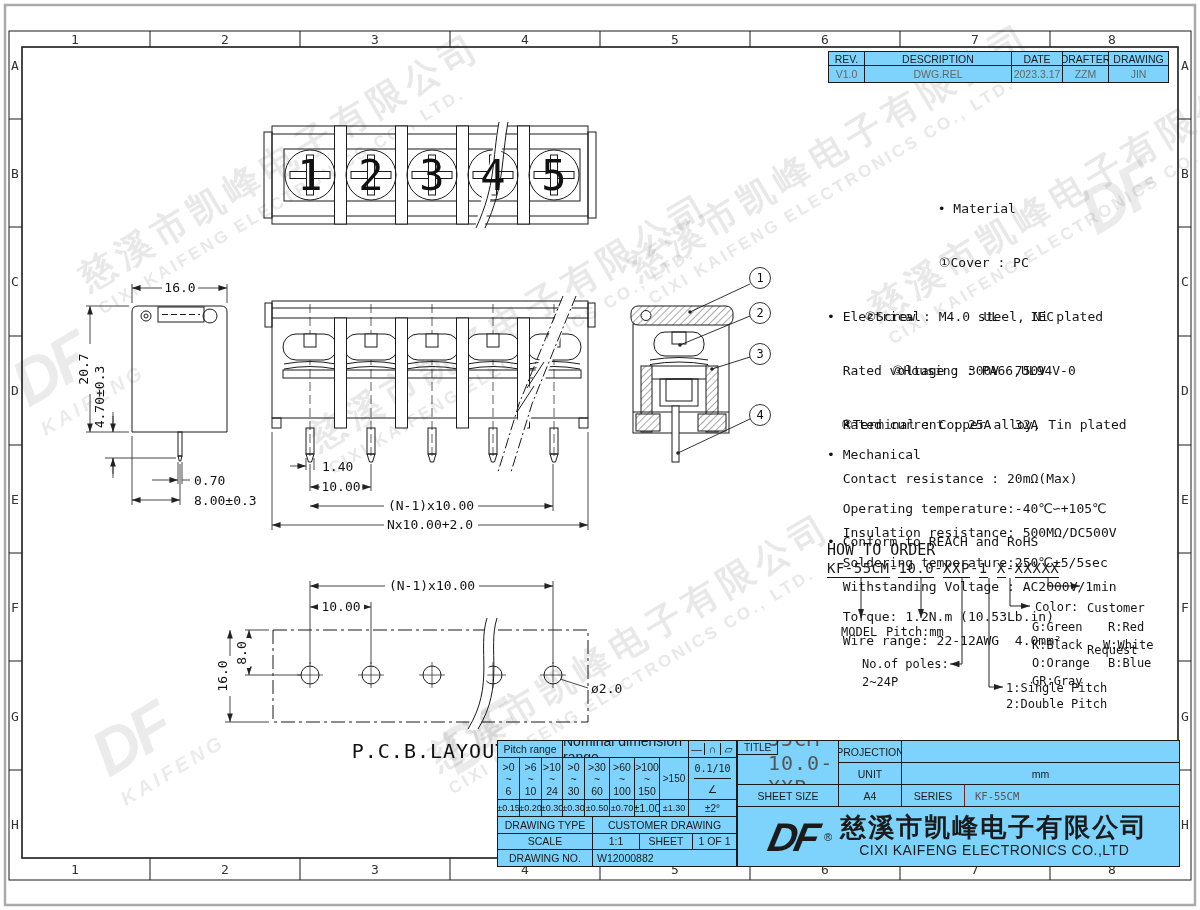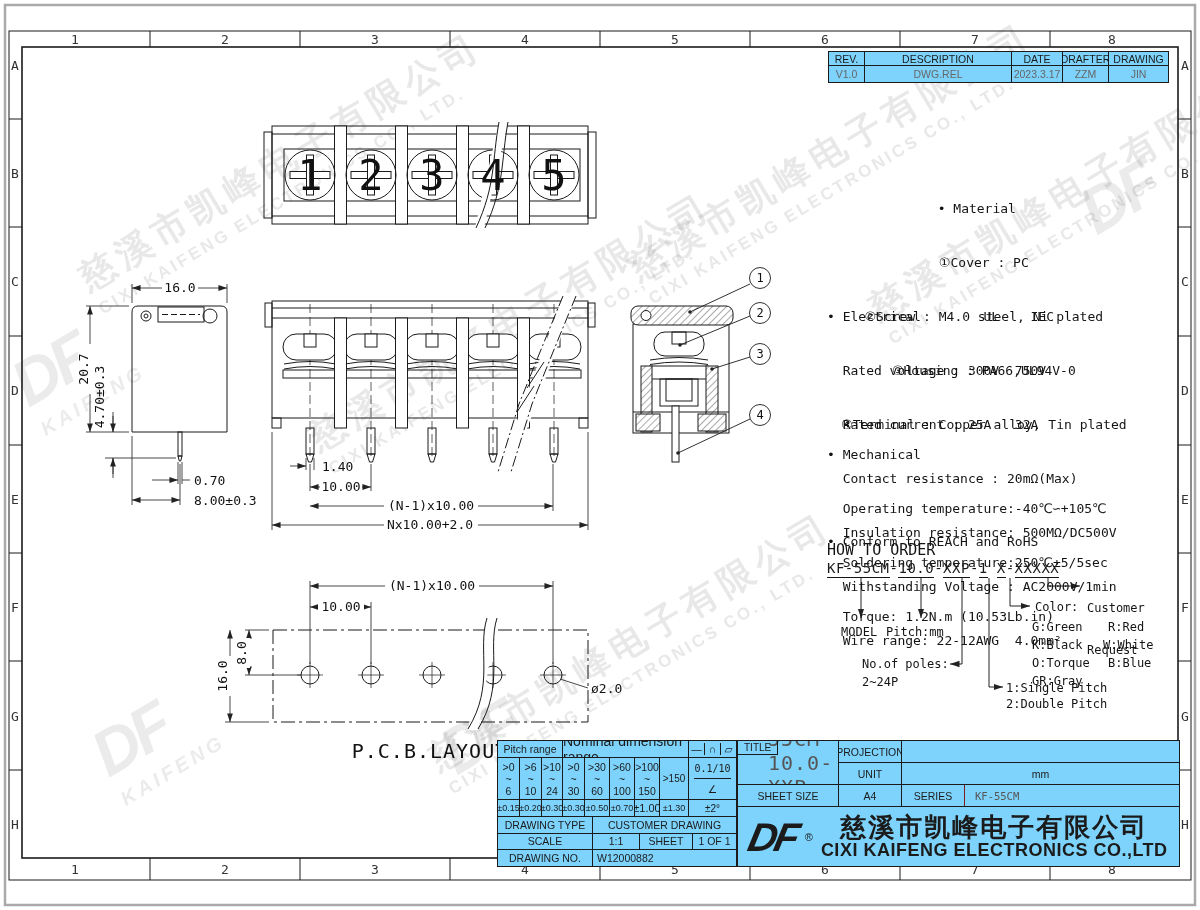--- a/index.html
+++ b/index.html
@@ -37,21 +37,21 @@
   .symsplit>div{flex:1;display:flex;align-items:center;justify-content:center;}
   .symsplit>div:first-child{border-bottom:1px solid #1b1b1b;}
   .nested{display:grid;gap:1px;background:#1b1b1b;padding:0;}
   
   .titlebig{font:20px "DejaVu Sans Mono",monospace;color:#555;letter-spacing:1px;}
   .titletag{position:absolute;left:0;top:0;border-right:1.2px solid #1b1b1b;border-bottom:1.2px solid #1b1b1b;
             padding:1px 6px;font:10px "Liberation Sans",sans-serif;}
   .logo-df{font:italic 900 40px "Liberation Sans",sans-serif;letter-spacing:-3px;
            transform:skewX(-12deg);line-height:40px;}
   .cmp-cn{font-weight:bold;font-size:26px;letter-spacing:2px;line-height:28px;font-family:"DejaVu Sans","Liberation Sans",sans-serif;}
-  .cmp-en{font-weight:bold;font-size:18px;letter-spacing:0.5px;line-height:19px;}
+  .cmp-en{font-weight:normal;font-size:14px;letter-spacing:0.5px;line-height:19px;}
   .reg{font-size:11px;vertical-align:top;}
 </style>
 </head>
 <body>
 
 <div id="sheet">
 
   <div class="wm" style="left:70px;top:260px;">
     <div class="cn">慈溪市凯峰电子有限公司</div>
     <div class="en">CIXI KAIFENG ELECTRONICS CO., LTD.</div>
@@ -457,21 +457,21 @@
   </div>
   <div class="olabel" style="left:1087px;top:573px;">
     <div>Customer</div>
     <div>Request</div>
   </div>
   <div class="olabel" style="left:1035px;top:600px;">Color:</div>
   <div class="olabel" style="left:1032px;top:620px;">G:Green</div>
   <div class="olabel" style="left:1108px;top:620px;">R:Red</div>
   <div class="olabel" style="left:1032px;top:638px;">K:Black</div>
   <div class="olabel" style="left:1103px;top:638px;">W:White</div>
-  <div class="olabel" style="left:1032px;top:656px;">O:Torque</div>
+  <div class="olabel" style="left:1032px;top:656px;">O:Orange</div>
   <div class="olabel" style="left:1108px;top:656px;">B:Blue</div>
   <div class="olabel" style="left:1032px;top:674px;">GR:Gray</div>
   <div class="olabel" style="left:841px;top:625px;">MODEL</div>
   <div class="olabel" style="left:886px;top:625px;">Pitch:mm</div>
   <div class="olabel" style="left:862px;top:657px;">No.of poles:</div>
   <div class="olabel" style="left:862px;top:675px;">2~24P</div>
   <div class="olabel" style="left:1006px;top:681px;">1:Single Pitch</div>
   <div class="olabel" style="left:1006px;top:697px;">2:Double Pitch</div>
 
   <div class="gridtbl" style="left:497px;top:740px;width:238px;height:125px;grid-template-columns:21px 21px 20px 21px 24px 24px 24px 28px 1fr;grid-template-rows:16px 41px 16px 1fr;">

